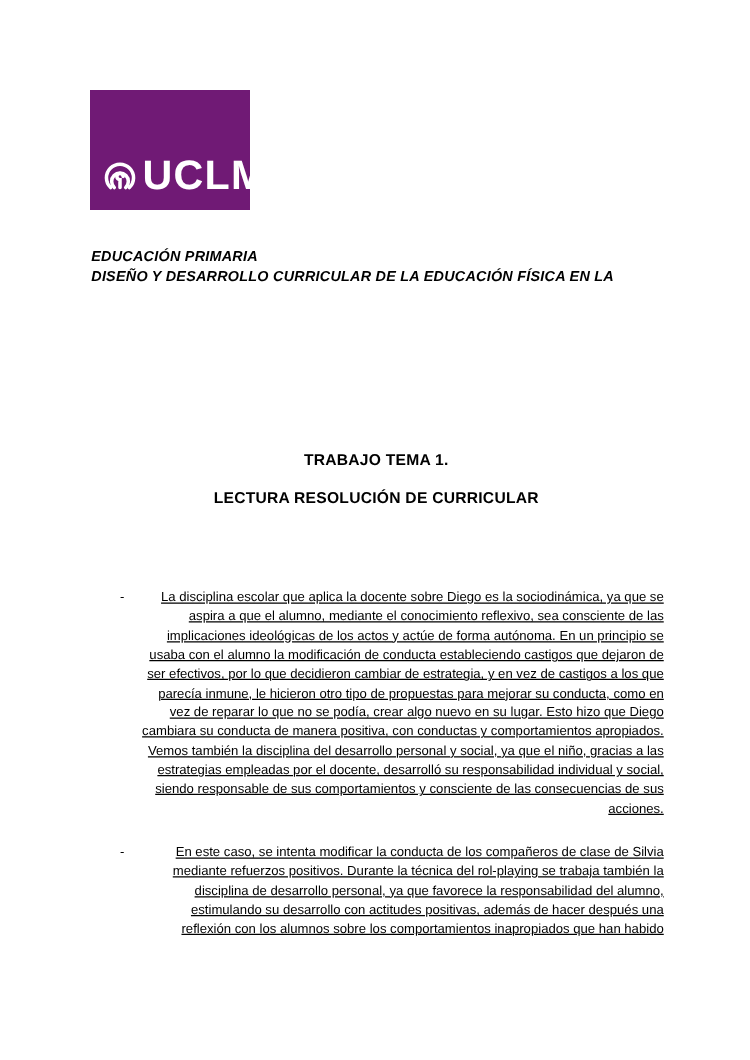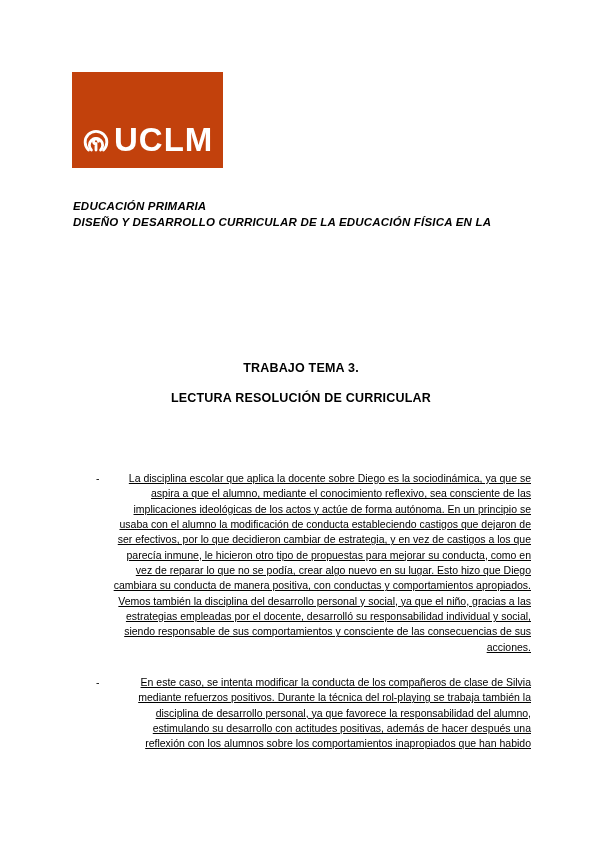--- a/index.html
+++ b/index.html
@@ -19,23 +19,23 @@
     position: absolute;
     inset: 0;
     background: #ffffff;
   }
 
   
   .logo-box {
     position: absolute;
     left: 72px;
     top: 72px;
-    width: 151px;
+    width: 128px;
     height: 96px;
-    background: #c2410c;
+    background: #701a75;
     display: flex;
     align-items: flex-end;
     padding: 0 0 12px 9px;
     box-sizing: border-box;
   }
   .logo-row {
     display: flex;
     align-items: center;
     gap: 3px;
   }
@@ -124,21 +124,21 @@
       </span>
       <span class="logo-text">UCLM</span>
     </div>
   </div>
 
   <div class="doc-heading">
     <div>EDUCACIÓN PRIMARIA</div>
     <div>DISEÑO Y DESARROLLO CURRICULAR DE LA EDUCACIÓN FÍSICA EN LA</div>
   </div>
 
-  <div class="center-title t1">TRABAJO TEMA 3.</div>
+  <div class="center-title t1">TRABAJO TEMA 1.</div>
   <div class="center-title t2">LECTURA RESOLUCIÓN DE CURRICULAR</div>
 
   <div class="section diego">
     <div class="bullet-row">
       <span class="bullet-marker">-</span>
       <span class="bullet-text">La disciplina escolar que aplica la docente sobre Diego es la sociodinámica, ya que se aspira a que el alumno, mediante el conocimiento reflexivo, sea consciente de las implicaciones ideológicas de los actos y actúe de forma autónoma. En un principio se usaba con el alumno la modificación de conducta estableciendo castigos que dejaron de ser efectivos, por lo que decidieron cambiar de estrategia, y en vez de castigos a los que parecía inmune, le hicieron otro tipo de propuestas para mejorar su conducta, como en vez de reparar lo que no se podía, crear algo nuevo en su lugar. Esto hizo que Diego cambiara su conducta de manera positiva, con conductas y comportamientos apropiados. Vemos también la disciplina del desarrollo personal y social, ya que el niño, gracias a las estrategias empleadas por el docente, desarrolló su responsabilidad individual y social, siendo responsable de sus comportamientos y consciente de las consecuencias de sus acciones.</span>
     </div>
   </div>
 
   <div class="section silvia">

